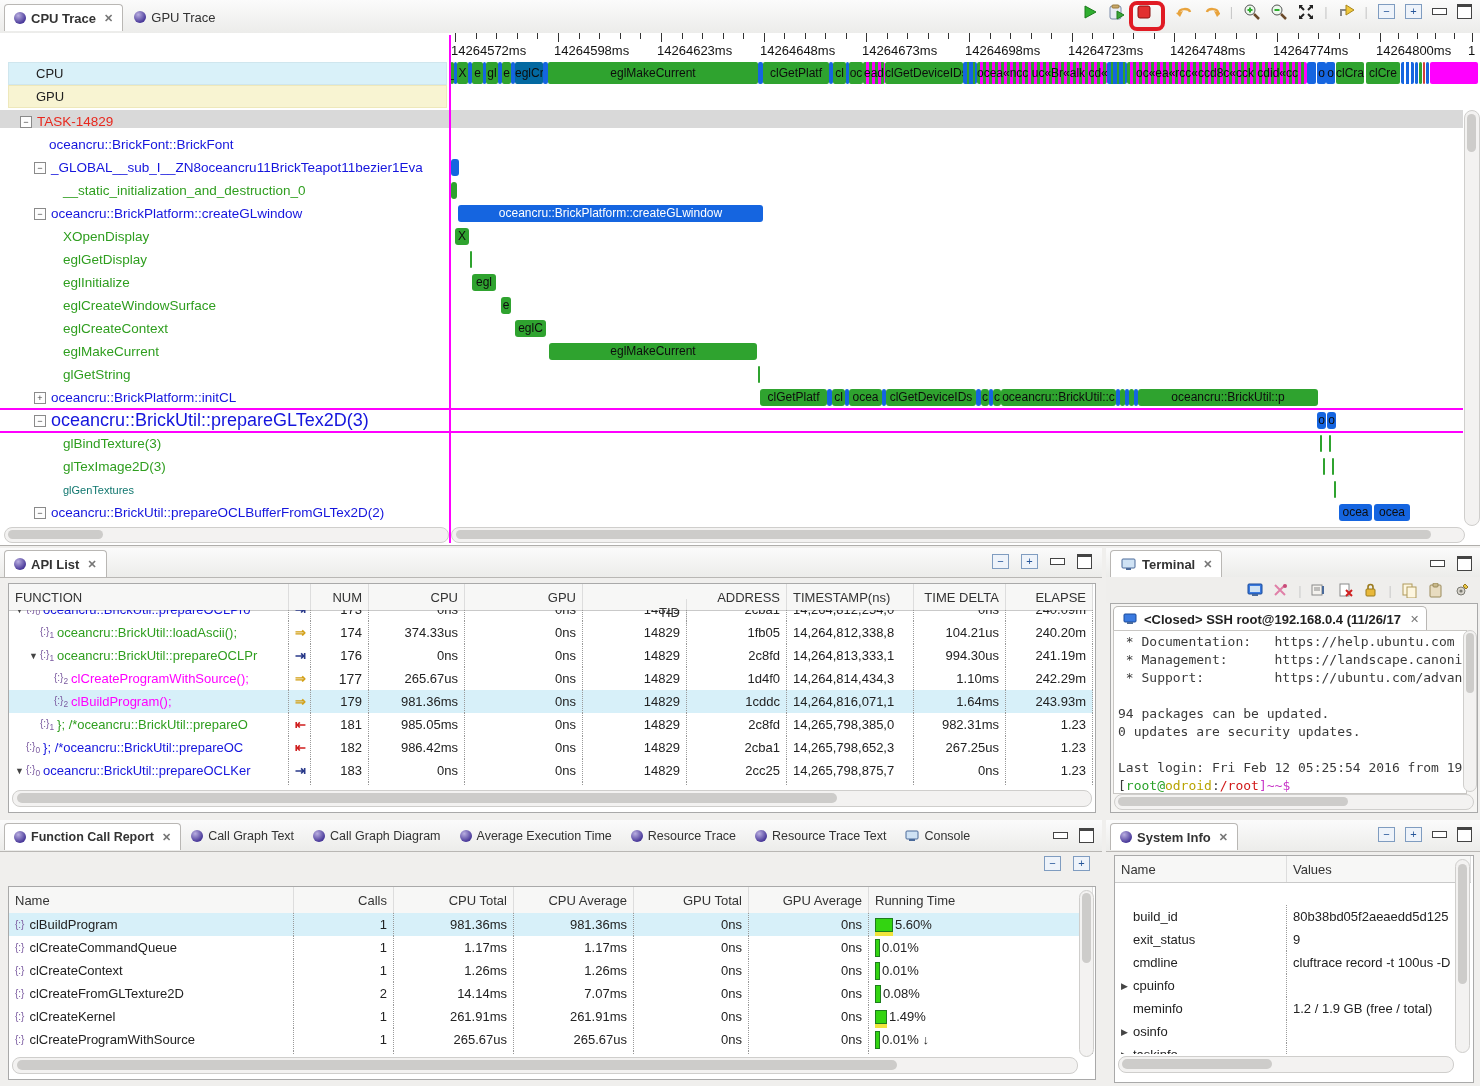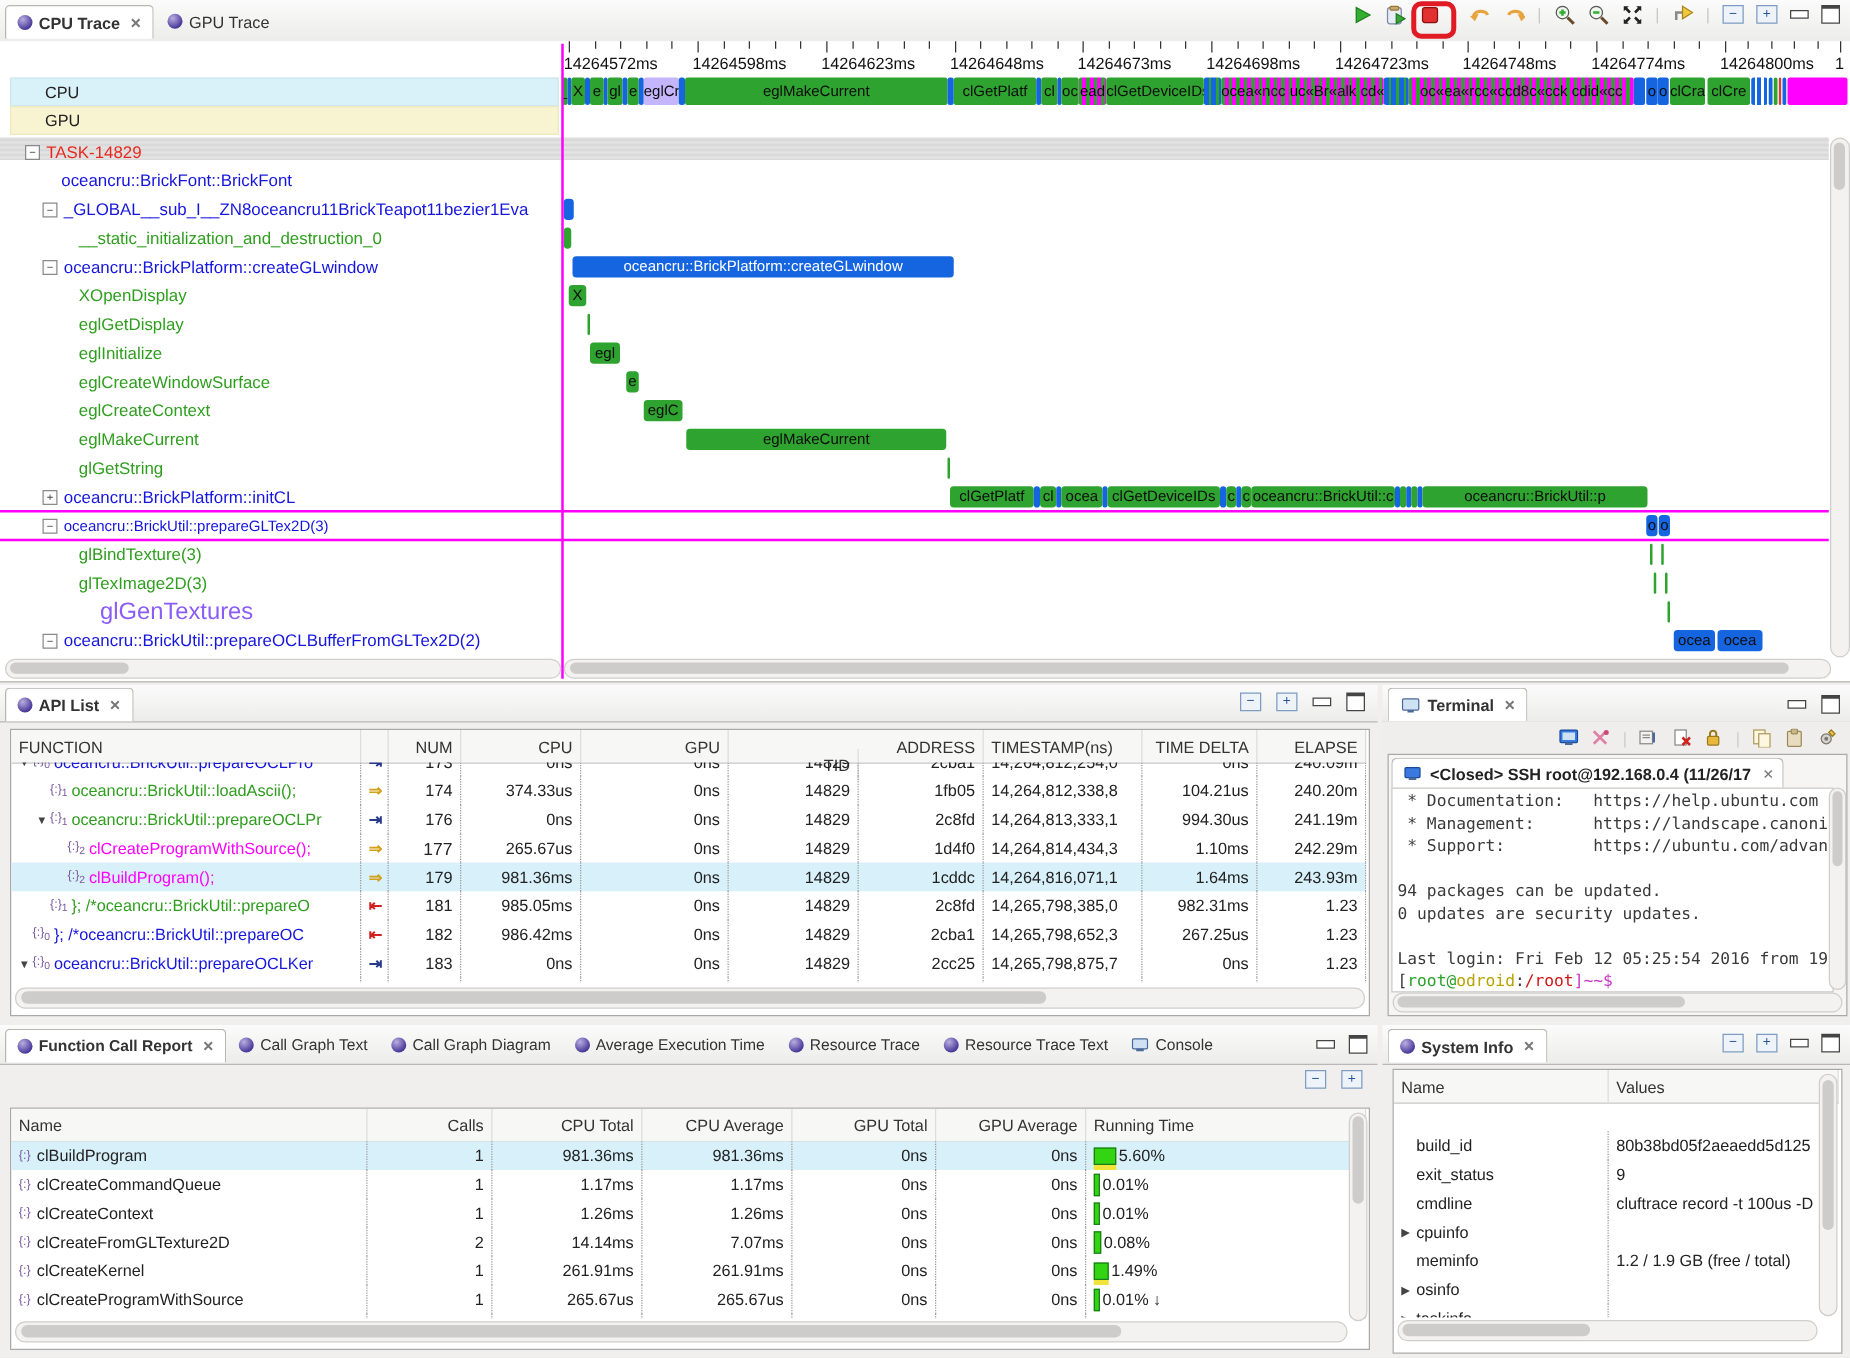--- a/index.html
+++ b/index.html
@@ -197,21 +197,21 @@
         <div class="bandseg" style="left: 450px; width: 4px; background: rgb(47, 163, 47);">_</div>
         <div class="bandseg" style="left: 454px; width: 3px; background: rgb(21, 101, 224);"></div>
         <div class="bandseg" style="left: 457px; width: 11px; background: rgb(47, 163, 47);">X</div>
         <div class="bandseg" style="left: 468px; width: 4px; background: rgb(21, 101, 224);"></div>
         <div class="bandseg" style="left: 472px; width: 11px; background: rgb(47, 163, 47);">e</div>
         <div class="bandseg" style="left: 483px; width: 3px; background: rgb(21, 101, 224);"></div>
         <div class="bandseg" style="left: 486px; width: 12px; background: rgb(47, 163, 47);">gl</div>
         <div class="bandseg" style="left: 498px; width: 4px; background: rgb(21, 101, 224);"></div>
         <div class="bandseg" style="left: 502px; width: 9px; background: rgb(47, 163, 47);">e</div>
         <div class="bandseg" style="left: 511px; width: 4px; background: rgb(21, 101, 224);"></div>
-        <div class="bandseg" style="left: 515px; width: 28px; background: #c4b5fd;">eglCr</div>
+        <div class="bandseg" style="left: 515px; width: 28px; background: #0369a1;">eglCr</div>
         <div class="bandseg" style="left: 543px; width: 5px; background: rgb(21, 101, 224);"></div>
         <div class="bandseg" style="left: 548px; width: 210px; background: rgb(47, 163, 47);">eglMakeCurrent</div>
         <div class="bandseg" style="left: 758px; width: 5px; background: rgb(21, 101, 224);"></div>
         <div class="bandseg" style="left: 763px; width: 66px; background: rgb(47, 163, 47);">clGetPlatf</div>
         <div class="bandseg" style="left: 829px; width: 4px; background: rgb(21, 101, 224);"></div>
         <div class="bandseg" style="left: 833px; width: 13px; background: rgb(47, 163, 47);">cl</div>
         <div class="bandseg" style="left: 846px; width: 3px; background: rgb(21, 101, 224);"></div>
         <div class="bandseg" style="left: 849px; width: 14px; background: rgb(47, 163, 47);">oc</div>
         <div class="bandseg" style="left: 863px; width: 22px; background: repeating-linear-gradient(90deg, rgb(47, 163, 47) 0px, rgb(47, 163, 47) 3px, rgb(255, 0, 255) 3px, rgb(255, 0, 255) 6px);">ead</div>
         <div class="bandseg" style="left: 885px; width: 78px; background: rgb(47, 163, 47);">clGetDeviceIDs</div>
@@ -322,42 +322,42 @@
         <div class="bar" style="left: 1001px; top: 279px; width: 115px; background: rgb(47, 163, 47); color: rgb(13, 13, 13);">oceancru::BrickUtil::c</div>
         <div class="bar" style="left: 1116px; top: 279px; width: 4px; background: rgb(21, 101, 224);"></div>
         <div class="bar" style="left: 1120px; top: 279px; width: 5px; background: rgb(47, 163, 47);"></div>
         <div class="bar" style="left: 1125px; top: 279px; width: 4px; background: rgb(21, 101, 224);"></div>
         <div class="bar" style="left: 1129px; top: 279px; width: 5px; background: rgb(47, 163, 47);"></div>
         <div class="bar" style="left: 1134px; top: 279px; width: 4px; background: rgb(21, 101, 224);"></div>
         <div class="bar" style="left: 1138px; top: 279px; width: 180px; background: rgb(47, 163, 47); color: rgb(13, 13, 13);">oceancru::BrickUtil::p</div>
         <div style="left: 0px; top: 322px; width: 1463px; height: 1px; background: rgb(217, 217, 217);"></div>
         <div class="treerow" style="left: 0px; top: 299px; padding-left: 34px;">
           <span class="toggle">−</span>
-          <span style="color: rgb(21, 21, 221); font-size: 12px;">oceancru::BrickUtil::prepareGLTex2D(3)</span>
+          <span style="color: rgb(21, 21, 221); font-size: 18px;">oceancru::BrickUtil::prepareGLTex2D(3)</span>
         </div>
         <div class="bar" style="left: 1317px; top: 302px; width: 9px; background: rgb(21, 101, 224); color: rgb(13, 13, 13);">o</div>
         <div class="bar" style="left: 1327px; top: 302px; width: 9px; background: rgb(21, 101, 224); color: rgb(13, 13, 13);">o</div>
         <div style="left: 0px; top: 345px; width: 1463px; height: 1px; background: rgb(217, 217, 217);"></div>
         <div class="treerow" style="left: 0px; top: 322px; padding-left: 48px;">
           <span style="width: 15px; flex: 0 0 auto; display: inline-block;"></span>
           <span style="color: rgb(47, 158, 31); font-size: 13.5px;">glBindTexture(3)</span>
         </div>
         <div class="bar" style="left: 1320px; top: 325px; width: 2px; background: rgb(47, 163, 47);"></div>
         <div class="bar" style="left: 1329px; top: 325px; width: 2px; background: rgb(47, 163, 47);"></div>
         <div style="left: 0px; top: 368px; width: 1463px; height: 1px; background: rgb(217, 217, 217);"></div>
         <div class="treerow" style="left: 0px; top: 345px; padding-left: 48px;">
           <span style="width: 15px; flex: 0 0 auto; display: inline-block;"></span>
           <span style="color: rgb(47, 158, 31); font-size: 13.5px;">glTexImage2D(3)</span>
         </div>
         <div class="bar" style="left: 1323px; top: 348px; width: 2px; background: rgb(47, 163, 47);"></div>
         <div class="bar" style="left: 1332px; top: 348px; width: 2px; background: rgb(47, 163, 47);"></div>
         <div style="left: 0px; top: 391px; width: 1463px; height: 1px; background: rgb(217, 217, 217);"></div>
         <div class="treerow" style="left: 0px; top: 368px; padding-left: 48px;">
           <span style="width: 15px; flex: 0 0 auto; display: inline-block;"></span>
-          <span style="color: #8b5cf6; font-size: 19px; margin-left: 17px;">glGenTextures</span>
+          <span style="color: #0f766e; font-size: 11px;">glGenTextures</span>
         </div>
         <div class="bar" style="left: 1334px; top: 371px; width: 2px; background: rgb(47, 163, 47);"></div>
         <div style="left: 0px; top: 414px; width: 1463px; height: 1px; background: rgb(217, 217, 217);"></div>
         <div class="treerow" style="left: 0px; top: 391px; padding-left: 34px;">
           <span class="toggle">−</span>
           <span style="color: rgb(21, 21, 221); font-size: 13.5px;">oceancru::BrickUtil::prepareOCLBufferFromGLTex2D(2)</span>
         </div>
         <div class="bar" style="left: 1339px; top: 394px; width: 33px; background: rgb(21, 101, 224); color: rgb(13, 13, 13);">ocea</div>
         <div class="bar" style="left: 1374px; top: 394px; width: 36px; background: rgb(21, 101, 224); color: rgb(13, 13, 13);">ocea</div>
       </div>

